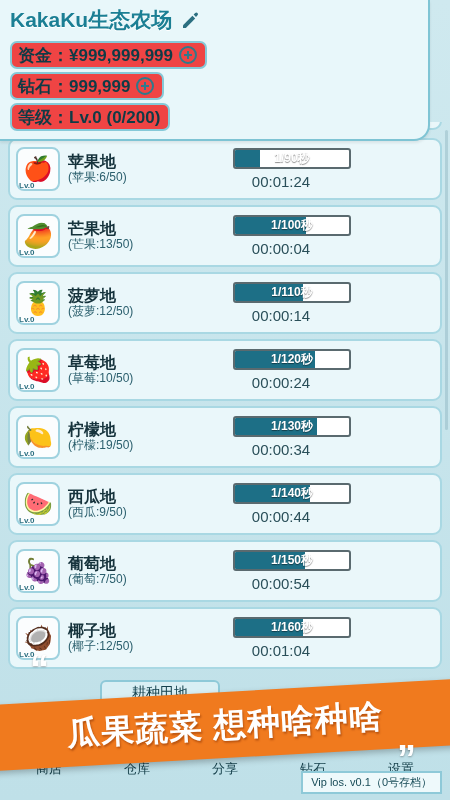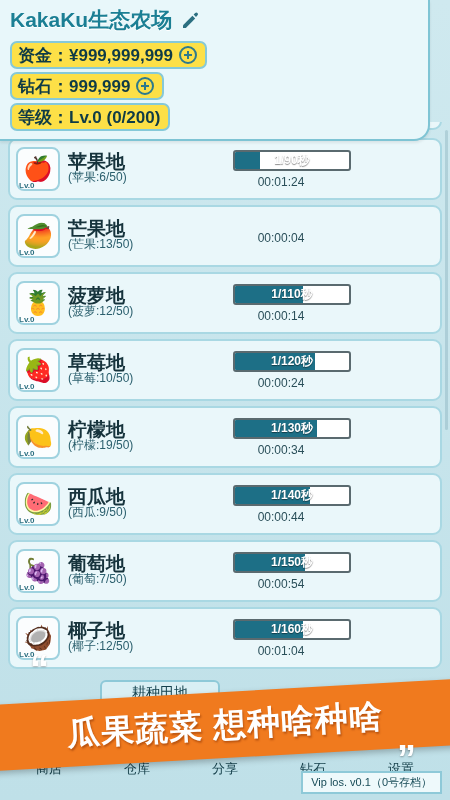--- a/index.html
+++ b/index.html
@@ -54,21 +54,21 @@
   .stat-row {
     display: flex;
     align-items: center;
     gap: 6px;
     margin: 3px 0 0 2px;
   }
   .stat-box {
     display: inline-flex;
     align-items: center;
     gap: 6px;
-    background: #fde047;
+    background: #ef4444;
     border: 2px solid #86c9d8;
     border-radius: 7px;
     padding: 2px 8px 2px 6px;
     font-size: 17px;
     color: #0f3b46;
     font-weight: bold;
     height: 28px;
   }
   .stat-label { font-size: 17px; }
   .plus-btn {
@@ -136,21 +136,21 @@
     font-weight: bold;
     line-height: 9px;
   }
   .fruit { font-size: 24px; line-height: 1; }
   .names {
     margin-left: 8px;
     width: 92px;
     flex: 0 0 auto;
   }
   .plot-name {
-    font-size: 19px;
+    font-size: 16px;
     color: #16333c;
     font-weight: bold;
     line-height: 17px;
   }
   .plot-count {
     font-size: 12px;
     color: #2b5f6d;
     line-height: 15px;
   }
   .prog-wrap {
@@ -182,21 +182,21 @@
     display: flex;
     align-items: center;
     justify-content: center;
     font-size: 12px;
     font-weight: bold;
     color: #ffffff;
     text-shadow: 0 1px 1px rgba(0,0,0,0.45);
     letter-spacing: 0px;
   }
   .timer {
-    font-size: 12px;
+    font-size: 15px;
     color: #2a4f59;
     margin-top: 4px;
   }
   .right-pad { width: 34px; flex: 0 0 auto; }
 
   
   .bottom-strip {
     position: absolute;
     left: 0; bottom: 0;
     width: 450px;
@@ -321,20 +321,24 @@
     <div class="row-card">
       <div class="icon-box">
         <span class="fruit">🥭</span>
         <span class="lv-tag">Lv.0</span>
       </div>
       <div class="names">
         <div class="plot-name">芒果地</div>
         <div class="plot-count">(芒果:13/50)</div>
       </div>
       <div class="prog-wrap">
+        <div class="bar">
+          <div class="bar-fill" style="width: 62%;"></div>
+          <div class="bar-text">1/100秒</div>
+        </div>
         <div class="timer">00:00:04</div>
       </div>
       <div class="right-pad"></div>
     </div>
 
     <div class="row-card">
       <div class="icon-box">
         <span class="fruit">🍍</span>
         <span class="lv-tag">Lv.0</span>
       </div>

